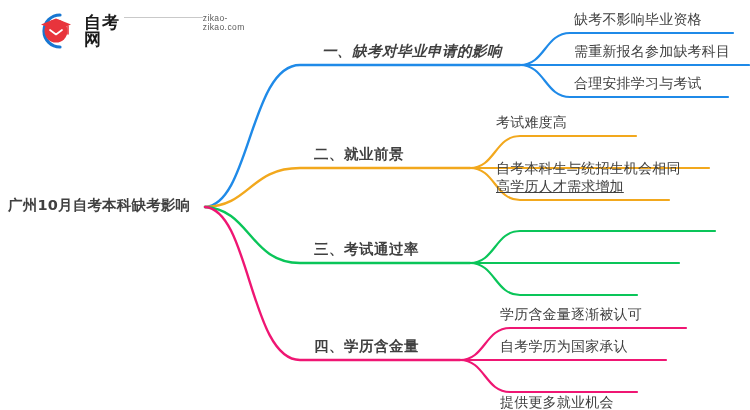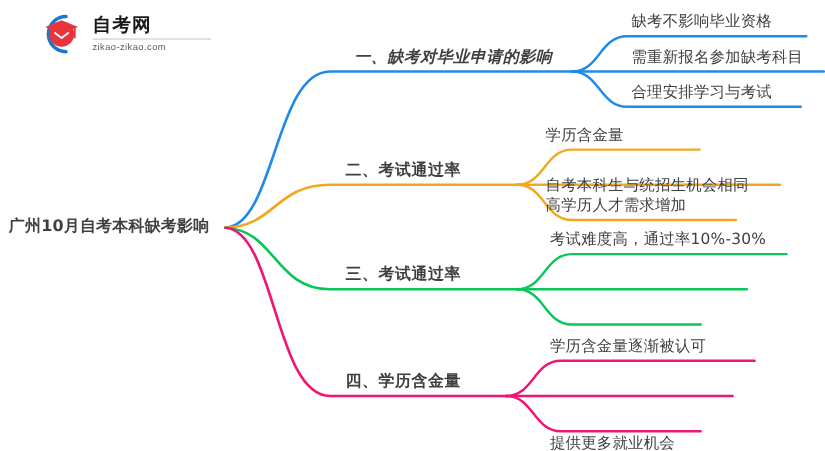--- a/index.html
+++ b/index.html
@@ -28,21 +28,21 @@
   }
   #logo-mark {
     position: relative;
     width: 48px;
     height: 44px;
     flex: 0 0 auto;
   }
   #logo-text-wrap {
     margin-left: 6px;
     display: flex;
-    flex-direction: column;
+    flex-direction: row;
     justify-content: center;
     line-height: 1;
   }
   #logo-title {
     font-size: 17px;
     font-weight: bold;
     color: #1a1a1a;
     letter-spacing: 1px;
     font-family: "DejaVu Sans", "Liberation Sans", sans-serif;
   }
@@ -149,25 +149,25 @@
     </g>
   </svg>
 
   <div class="node-text" id="root-node">广州10月自考本科缺考影响</div>
 
   <div class="node-text branch-label" style="left:322px; top:42px;font-style:italic;">一、缺考对毕业申请的影响</div>
   <div class="node-text leaf-label" style="left:574px; top:11px;">缺考不影响毕业资格</div>
   <div class="node-text leaf-label" style="left:574px; top:75px;">合理安排学习与考试</div>
   <div class="node-text leaf-label" style="left:574px; top:43px;">需重新报名参加缺考科目</div>
 
-  <div class="node-text branch-label" style="left:314px; top:145px;">二、考试通过率</div>
-  <div class="node-text leaf-label" style="left:496px; top:114px;">学历含金量</div>
+  <div class="node-text branch-label" style="left:314px; top:145px;">二、就业前景</div>
+  <div class="node-text leaf-label" style="left:496px; top:114px;">考试难度高</div>
   <div class="node-text leaf-label" style="left:496px; top:160px;">自考本科生与统招生机会相同</div>
-  <div class="node-text leaf-label" style="left:496px; top:178px;">高学历人才需求增加</div>
+  <div class="node-text leaf-label" style="left:496px; top:178px;text-decoration:underline;">高学历人才需求增加</div>
 
   <div class="node-text branch-label" style="left:314px; top:240px;">三、考试通过率</div>
-  <div class="node-text leaf-label" style="left:500px; top:209px;">考试难度高，通过率10%-30%</div>
 
   <div class="node-text branch-label" style="left:314px; top:337px;text-align:right;">四、学历含金量</div>
   <div class="node-text leaf-label" style="left:500px; top:306px;">学历含金量逐渐被认可</div>
+  <div class="node-text leaf-label" style="left:500px; top:338px;">自考学历为国家承认</div>
   <div class="node-text leaf-label" style="left:500px; top:370px;margin-top:24px;">提供更多就业机会</div>
 
 </div>
 
 </body></html>

